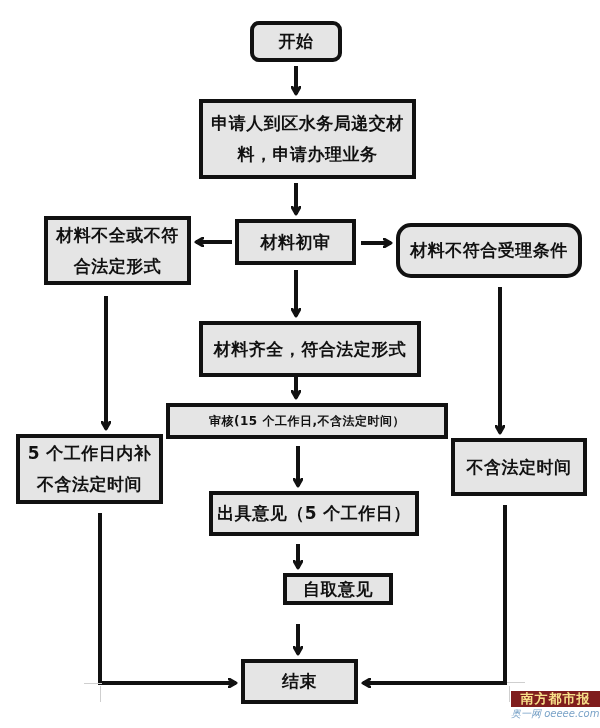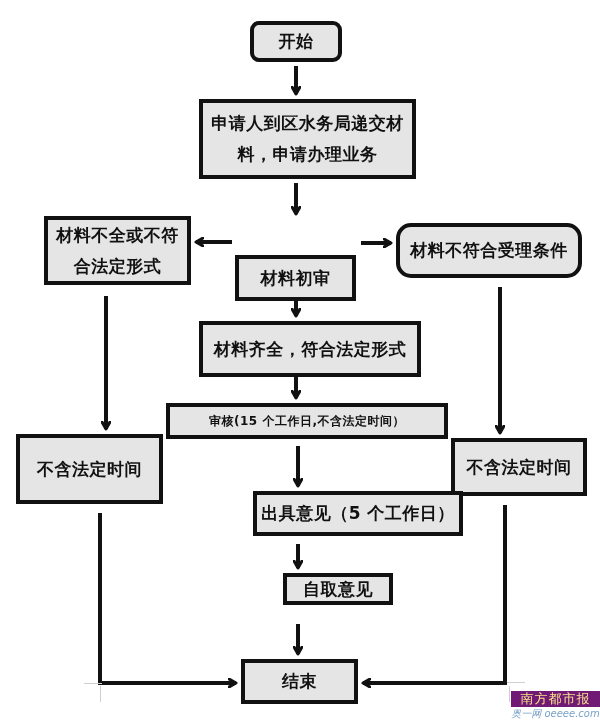--- a/index.html
+++ b/index.html
@@ -33,58 +33,57 @@
       font-size: 17px;
       line-height: 31px;
       letter-spacing: 0.5px;
       padding: 0 4px;
     }
     .node.rounded { border-radius: 9px; }
     .node span { display: block; }
 
     #n-start   { left: 250px; top: 21px;  width: 92px;  height: 41px; }
     #n-submit  { left: 199px; top: 99px;  width: 217px; height: 80px; }
-    #n-initial { left: 235px; top: 219px; width: 121px; height: 46px; margin-top: 36px; }
+    #n-initial { left: 235px; top: 219px; width: 121px; height: 46px; }
     #n-incomp  { left: 44px;  top: 216px; width: 147px; height: 69px; }
     #n-reject  { left: 396px; top: 223px; width: 186px; height: 55px; border-radius: 15px; }
     #n-complete{ left: 199px; top: 321px; width: 222px; height: 56px; }
     #n-review  { left: 166px; top: 403px; width: 282px; height: 36px; font-size: 12px; }
     #n-supp    { left: 16px;  top: 434px; width: 147px; height: 70px; }
     #n-return  { left: 451px; top: 438px; width: 136px; height: 58px; }
-    #n-opinion { left: 209px; top: 491px; width: 210px; height: 45px; margin-left: 44px; }
+    #n-opinion { left: 209px; top: 491px; width: 210px; height: 45px; }
     #n-pickup  { left: 243px; top: 573px; width: 110px; height: 32px; margin-left: 40px; }
     #n-end     { left: 241px; top: 659px; width: 117px; height: 45px; }
 
     .guide {
       position: absolute;
       background: #cfcfcf;
     }
 
     #watermark {
       position: absolute;
       left: 511px;
       top: 691px;
       width: 89px;
     }
     #wm-brand {
       display: block;
-      background: #701a75;
+      background: #7f1d1d;
       color: #f7e08a;
-      font-weight: normal;
+      font-weight: bold;
       font-size: 13px;
       line-height: 16px;
       text-align: center;
       letter-spacing: 1px;
     }
     #wm-site {
       display: block;
       color: #7aa3c8;
       font-size: 10px;
       line-height: 14px;
-      text-align: center;
       font-style: italic;
     }
   </style>
 </head>
 <body>
 
 <svg id="canvas" xmlns="http://www.w3.org/2000/svg" width="600" height="728" viewBox="0 0 600 728">
   <defs>
     <marker id="arrowhead" markerWidth="10" markerHeight="10" refX="8" refY="5" orient="auto" markerUnits="userSpaceOnUse">
       <path d="M1,1 L8,5 L1,9" fill="none" stroke="#111111" stroke-width="3" stroke-linecap="round" stroke-linejoin="round"></path>
@@ -144,20 +143,21 @@
       <span>材料齐全，符合法定形式</span>
     </div>
   </div>
 <div class="node" id="n-review">
     <div>
       <span>审核(15 个工作日,不含法定时间）</span>
     </div>
   </div>
 <div class="node" id="n-supp">
     <div>
+      <span>5 个工作日内补</span>
       <span>不含法定时间</span>
     </div>
   </div>
 <div class="node" id="n-return">
     <div>
       <span>不含法定时间</span>
     </div>
   </div>
 <div class="node" id="n-opinion">
     <div>

